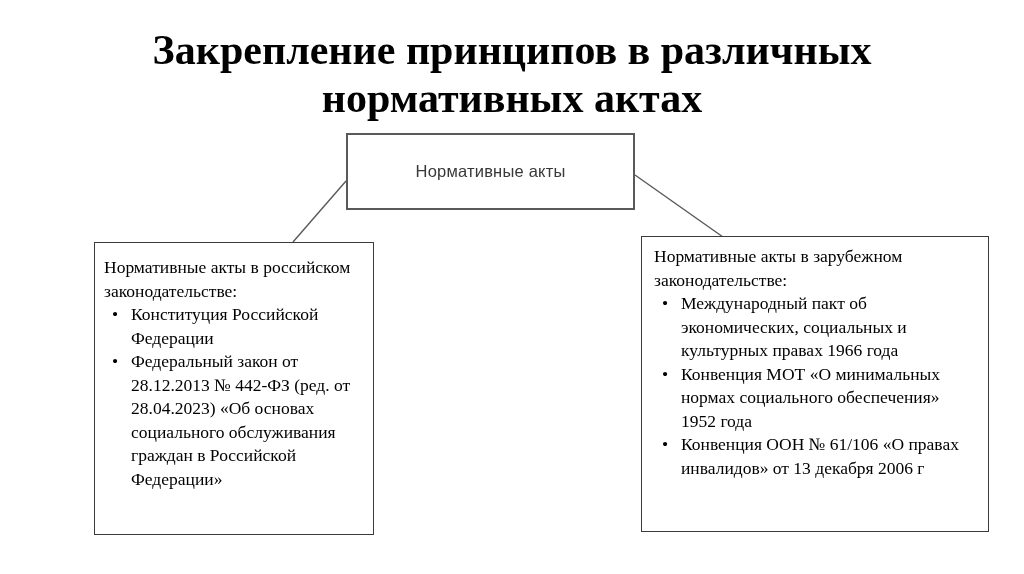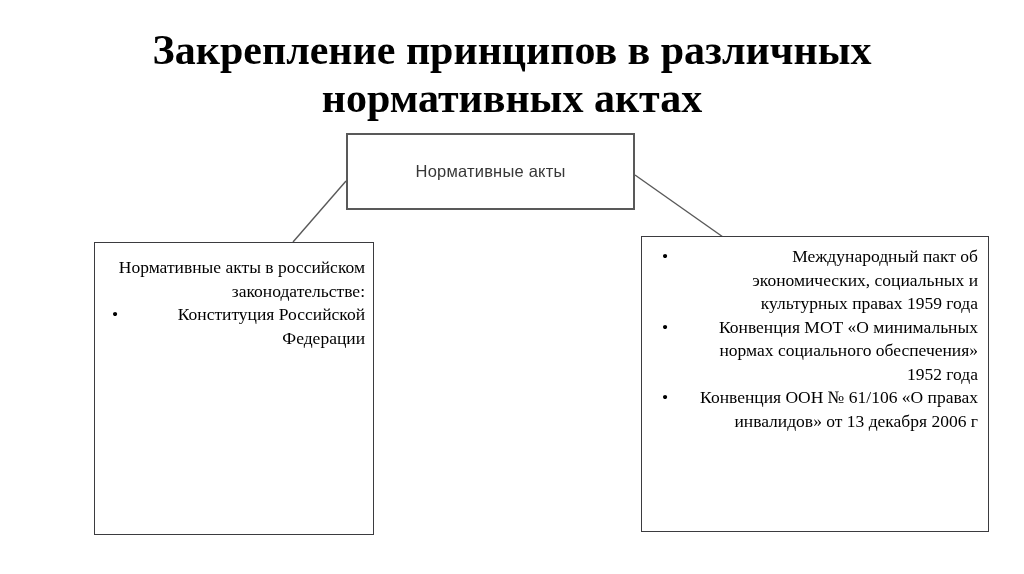--- a/index.html
+++ b/index.html
@@ -33,21 +33,20 @@
     top: 0;
     left: 0;
     width: 1024px;
     height: 574px;
     pointer-events: none;
   }
   .box {
     position: absolute;
     background: #ffffff;
     box-sizing: border-box;
-    text-align: right;
   }
   .box.root {
     left: 346px;
     top: 133px;
     width: 289px;
     height: 77px;
     border: 2px solid #595959;
     display: flex;
     align-items: center;
     justify-content: center;
@@ -111,24 +110,26 @@
   </svg>
 
   <div class="box root">
     <span class="root-label">Нормативные акты</span>
   </div>
 
   <div class="box child left-box">
     <p class="node-heading">Нормативные акты в российском законодательстве:</p>
     <ul class="node-list">
       <li>Конституция Российской Федерации</li>
+      <li>Федеральный закон от 28.12.2013 № 442-ФЗ (ред. от 28.04.2023) «Об основах социального обслуживания граждан в Российской Федерации»</li>
     </ul>
   </div>
 
   <div class="box child right-box">
+    <p class="node-heading">Нормативные акты в зарубежном законодательстве:</p>
     <ul class="node-list">
-      <li>Международный пакт об экономических, социальных и культурных правах 1959 года</li>
+      <li>Международный пакт об экономических, социальных и культурных правах 1966 года</li>
       <li>Конвенция МОТ «О минимальных нормах социального обеспечения» 1952 года</li>
       <li>Конвенция ООН № 61/106 «О правах инвалидов» от 13 декабря 2006 г</li>
     </ul>
   </div>
 
 </div>
 
 </body></html>

